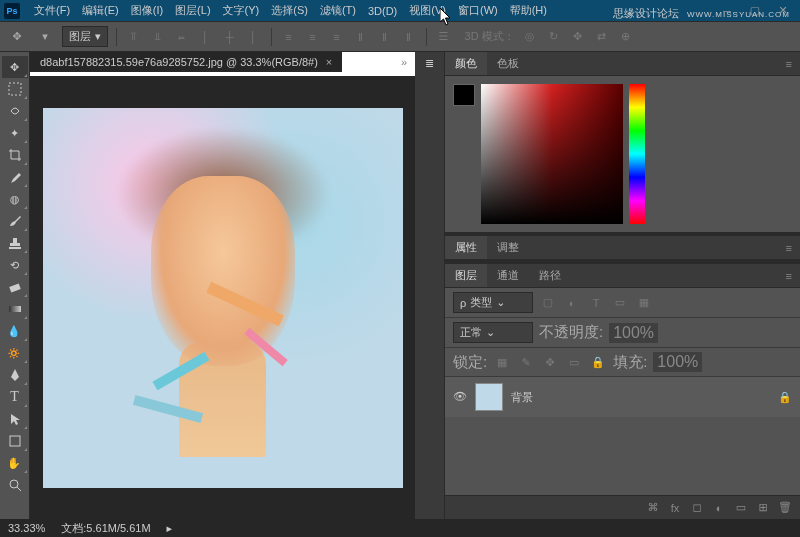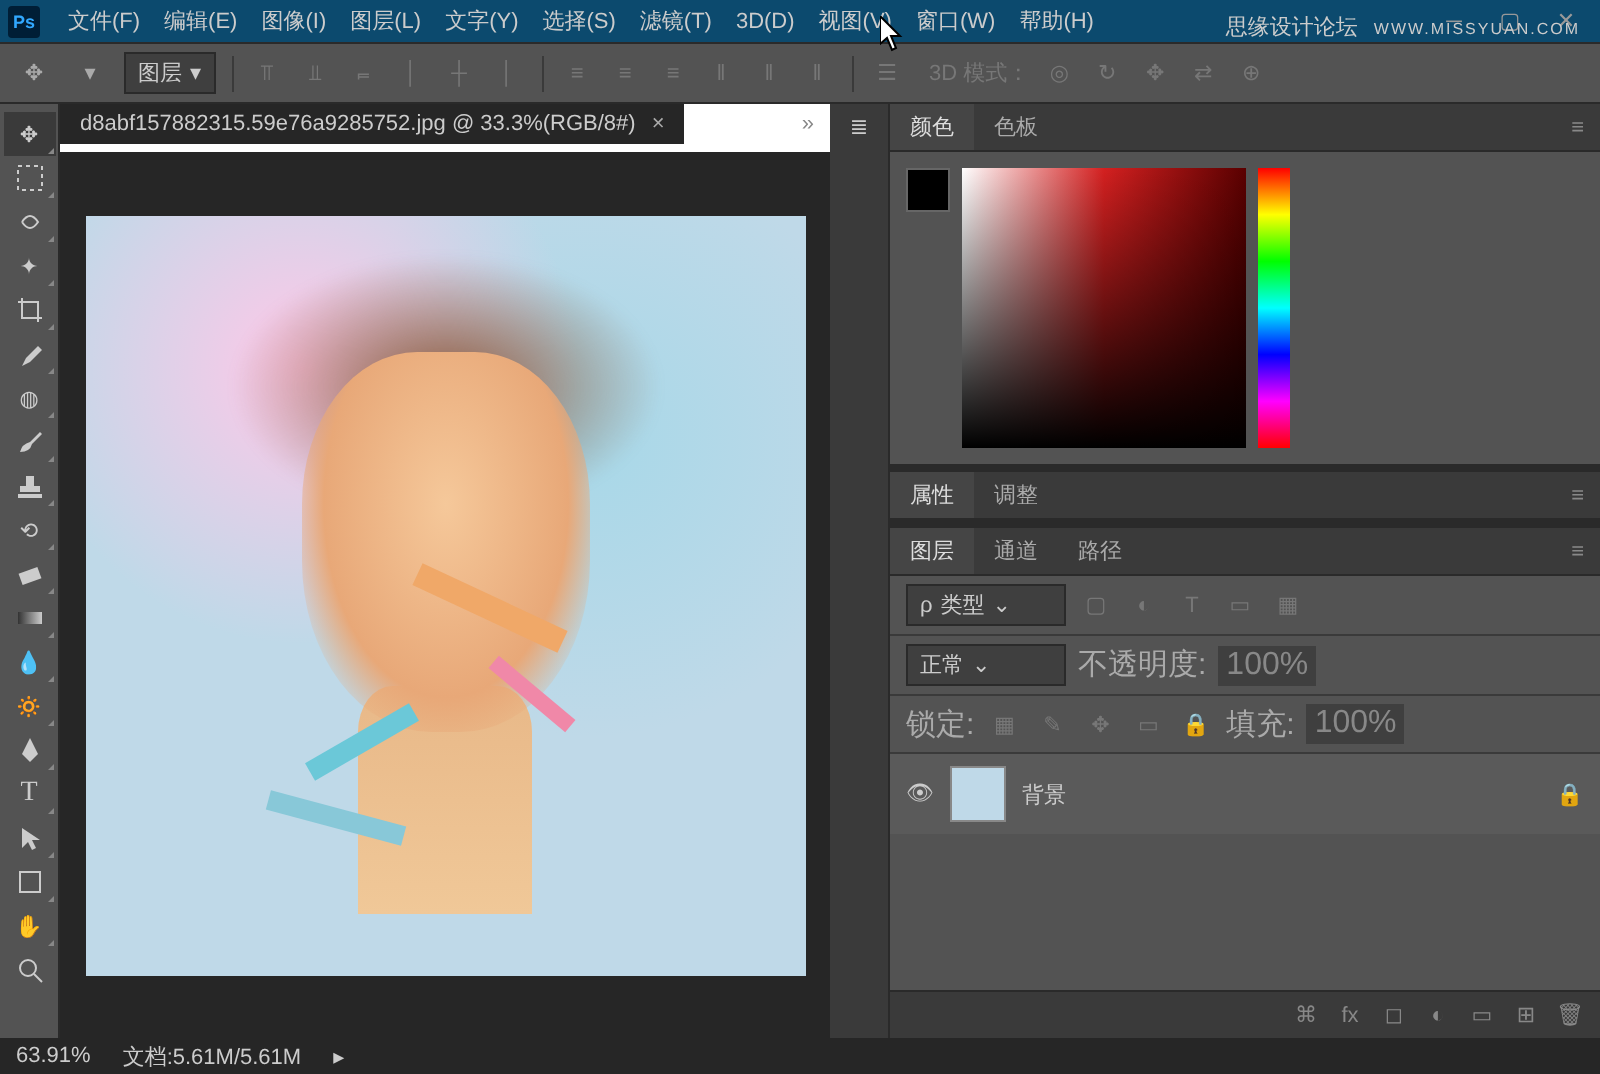--- a/index.html
+++ b/index.html
@@ -319,16 +319,16 @@
         <span class="pf-icon">◐</span>
         <span class="pf-icon">▭</span>
         <span class="pf-icon">⊞</span>
         <span class="pf-icon">🗑</span>
       </div>
     </div>
   </div>
 </div>
 
 <div class="statusbar">
-  <span>63.91%</span>
+  <span>33.33%</span>
   <span>文档:5.61M/5.61M</span>
   <span>▸</span>
 </div>
 
 </body></html>

